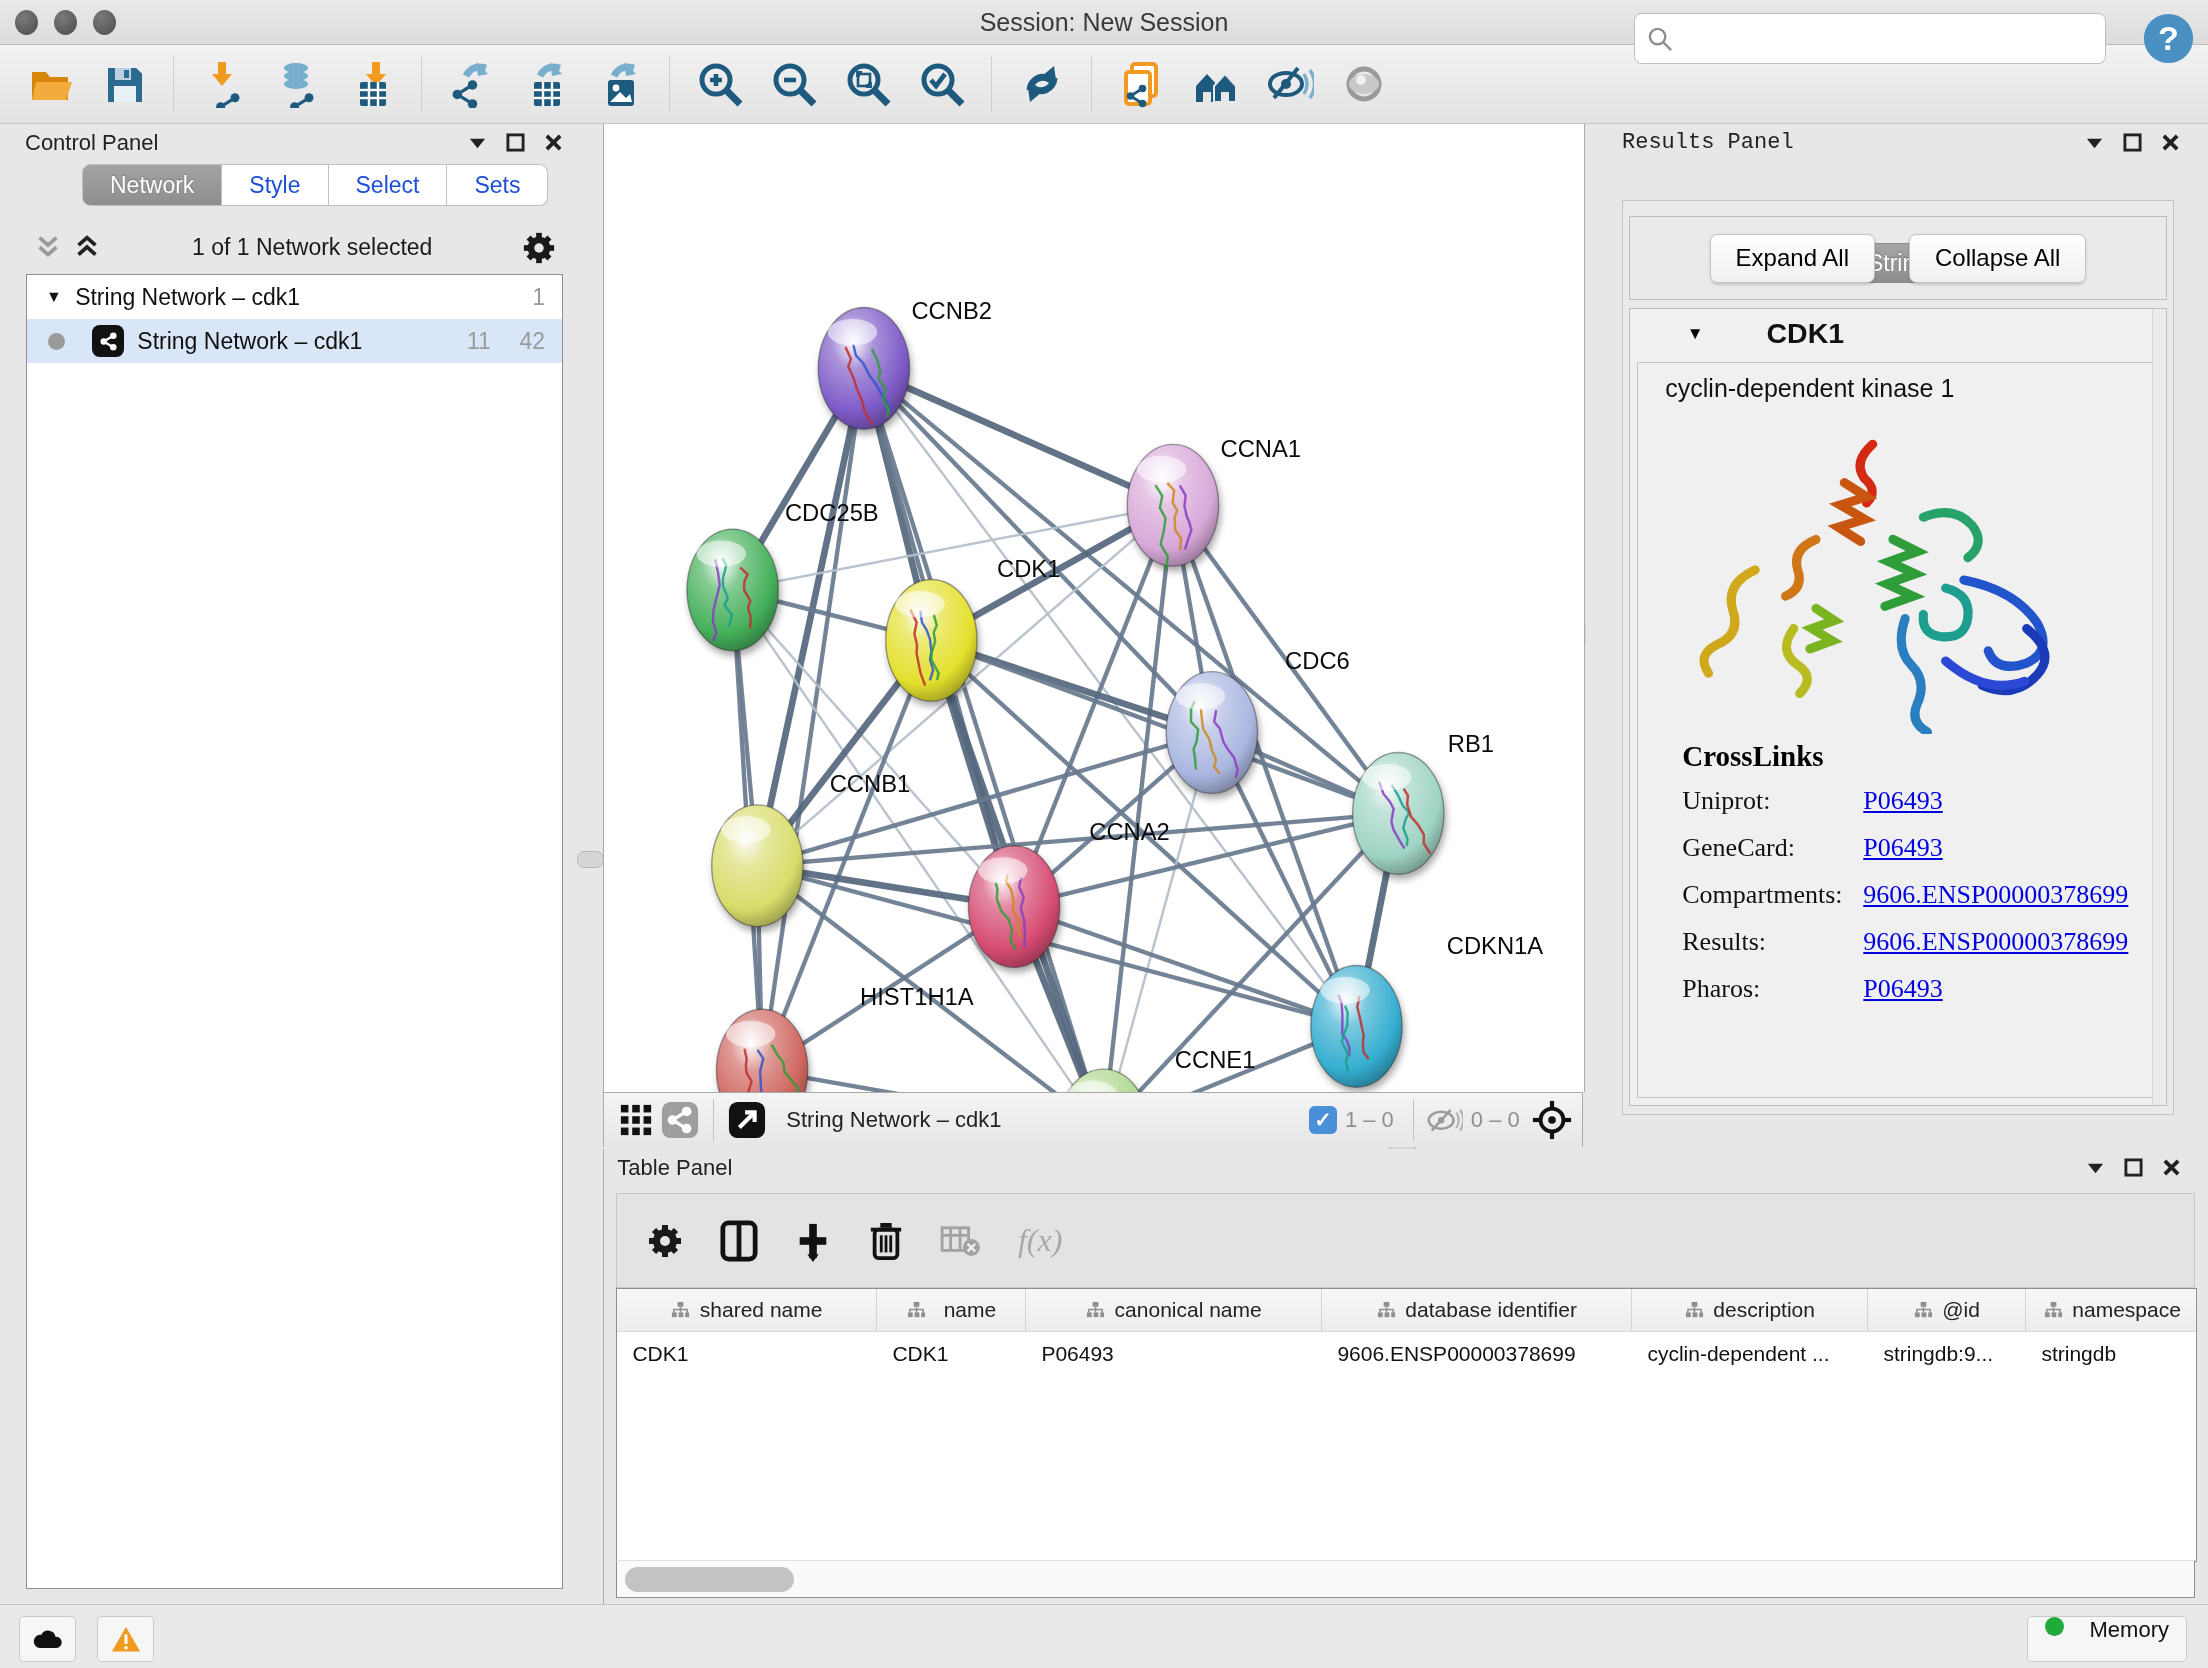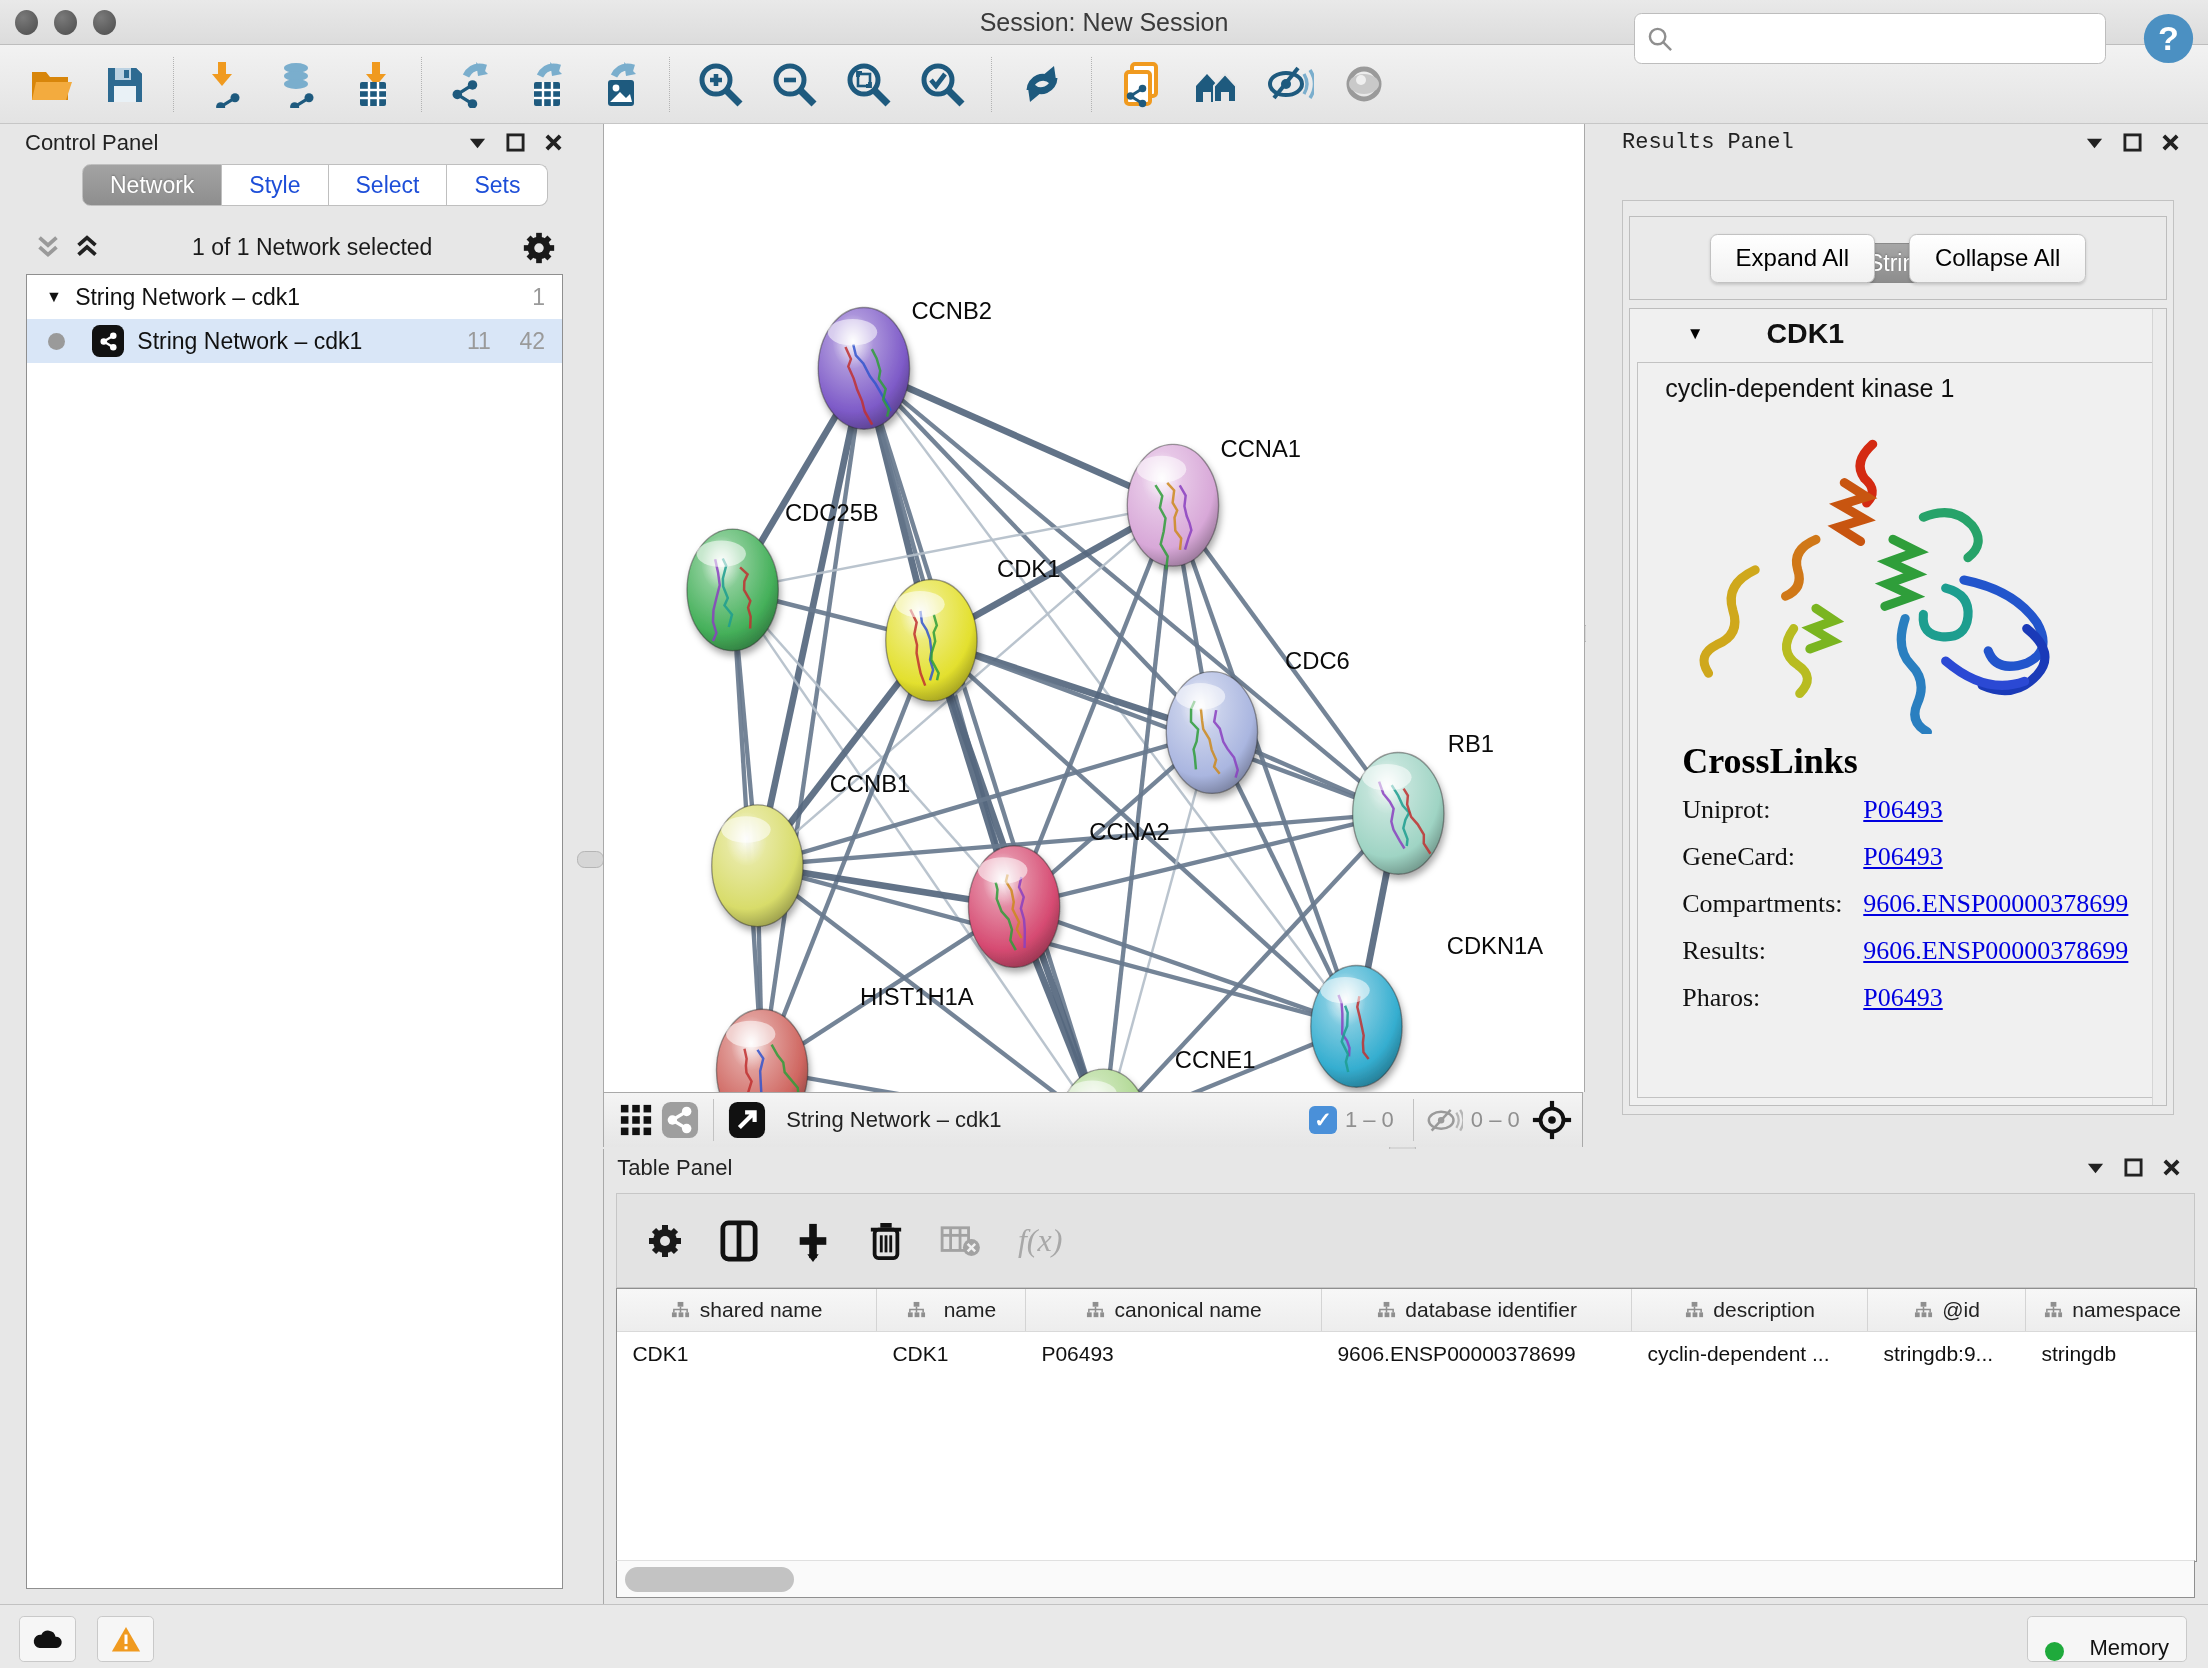--- a/index.html
+++ b/index.html
@@ -81,21 +81,21 @@
   .rp-btn{background:linear-gradient(#ffffff,#f1f1f1);border:1px solid #c2c2c2;border-radius:7.6px;
     font-size:24px;padding:9.5px 25px;box-shadow:0 1.9px 2.9px rgba(0,0,0,.15);}
   #rp-gene-box{position:absolute;left:5.7px;top:107px;right:5.7px;bottom:7.6px;background:#f0f0f0;
     border:1px solid #bdbdbd;}
   #gene-header{height:49px;display:flex;align-items:center;}
   #gene-symbol{font-size:28.5px;font-weight:bold;color:#111;margin-left:63px;}
   #gene-inner{position:absolute;left:7.6px;right:7.6px;top:53px;bottom:7.6px;border:1px solid #c2c2c2;
     background:#f0f0f0;overflow:hidden;}
   #gene-desc{font-size:25px;color:#111;margin:11.4px 0 0 27px;}
   #crosslinks{position:absolute;left:44px;top:377px;font-family:"Liberation Serif",serif;}
-  #crosslinks h3{font-size:36px;margin:0 0 13.3px 0;color:#000;}
+  #crosslinks h3{font-size:29px;margin:0 0 13.3px 0;color:#000;}
   .cl-row{display:flex;font-size:26px;margin-bottom:17px;}
   .cl-label{width:181px;color:#111;}
   .cl-link{color:#0000e0;text-decoration:underline;}
   #rp-vscroll{position:absolute;right:0px;top:0px;bottom:0;width:13.3px;background:#ececec;border-left:1px solid #d5d5d5;}
 
   
   #table-panel{position:absolute;left:603px;top:1149px;width:1605px;height:455px;background:#e7e7e7;
     border-left:1px solid #a9a9a9;}
   #tp-header{position:absolute;left:13.3px;right:28.5px;top:5.7px;display:flex;justify-content:space-between;align-items:center;}
   #tp-toolbar{position:absolute;left:12.4px;top:44px;width:1579px;height:95px;background:#e3e3e3;
@@ -114,21 +114,21 @@
     border:1px solid #8f8f8f;border-top:1px solid #e0e0e0;box-sizing:border-box;}
   #tp-hthumb{position:absolute;left:7.6px;top:5.7px;width:169px;height:25px;background:#c3c3c3;border-radius:12.4px;}
   #tp-tabs{position:absolute;left:523px;top:457px;display:flex;}
 
   
   #statusbar{position:absolute;left:0;top:1604px;width:2208px;height:65px;background:#e9e9e9;
     border-top:1px solid #c2c2c2;}
   .sb-btn{position:absolute;top:11.4px;width:55px;height:44px;background:#f6f6f6;border:1px solid #c9c9c9;
     border-radius:4.8px;display:flex;align-items:center;justify-content:center;}
   #memory-btn{position:absolute;right:21px;top:11.4px;height:44px;background:#f6f6f6;
-    border:1px solid #c9c9c9;border-radius:4.8px;display:flex;align-items:flex-end;gap:26px;
+    border:1px solid #c9c9c9;border-radius:4.8px;display:flex;align-items:flex-start;gap:26px;
     padding:0 17px;font-size:22px;color:#111;}
   #memory-dot{width:19px;height:19px;border-radius:50%;background:#1faa3c;}
 
   svg text{font-family:"Liberation Sans",sans-serif;}
 </style>
 </head>
 <body>
 
 <div id="window">
 

